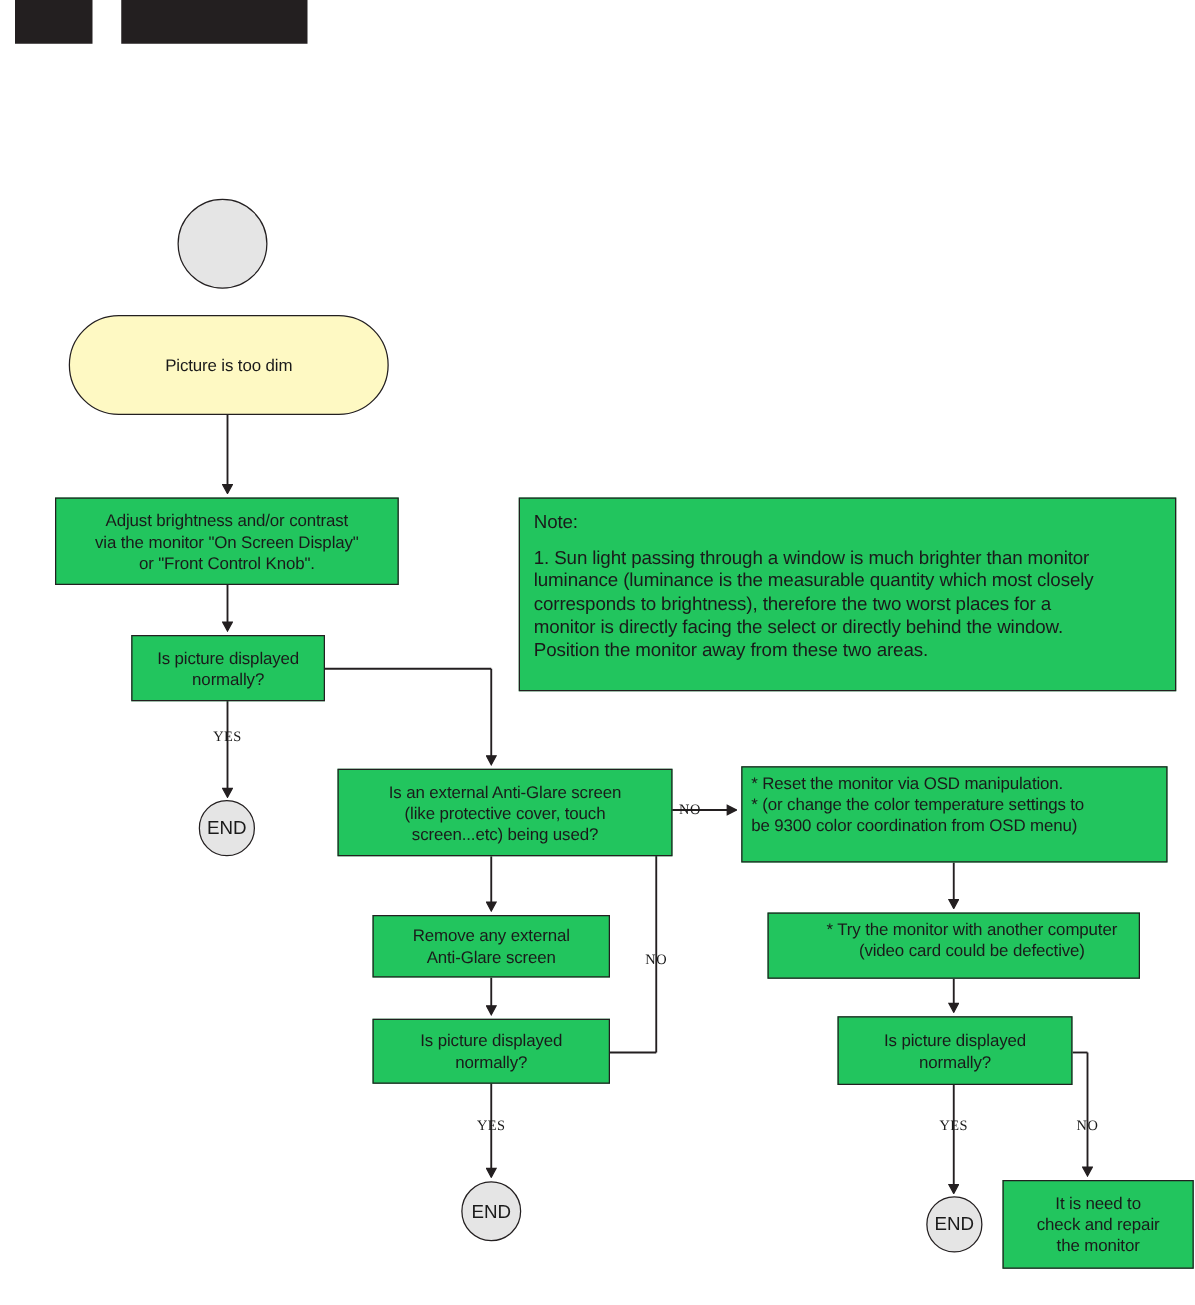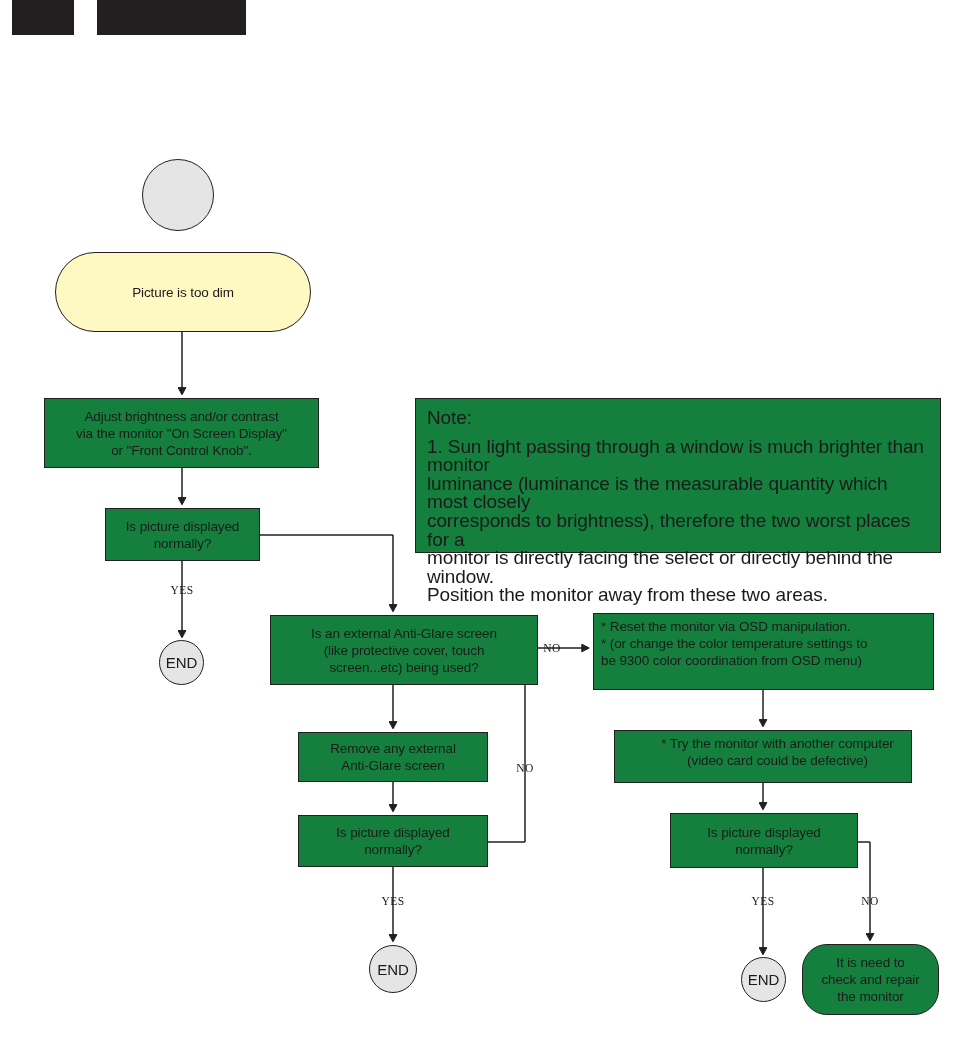--- a/index.html
+++ b/index.html
@@ -22,40 +22,40 @@
     height: 1044px;
   }
   .redact {
     position: absolute;
     background: #231f20;
   }
   .node {
     position: absolute;
     box-sizing: border-box;
     border: 1px solid #231f20;
-    background: #15803d;
+    background: #22c55e;
     display: flex;
     align-items: center;
     justify-content: center;
     text-align: center;
     font-size: 13.5px;
     line-height: 17px;
     color: #1a1a1a;
     letter-spacing: -0.1px;
   }
   .node.terminator {
     background: #fef9c3;
     border-radius: 42px;
     border: 1.3px solid #231f20;
   }
   .node.note {
     display: block;
     text-align: left;
     padding: 10px 11px;
-    font-size: 19px;
+    font-size: 15px;
     line-height: 18.6px;
   }
   .node.leftalign {
     display: block;
     text-align: left;
     padding: 4px 7px;
   }
   .circle {
     position: absolute;
     box-sizing: border-box;
@@ -203,21 +203,21 @@
   <div>
     <span class="note-line">Is picture displayed</span>
     <span class="note-line">normally?</span>
   </div>
 </div>
 
 <div class="circle" style="left:369px; top:945px; width:48px; height:48px;">END</div>
 
 <div class="circle" style="left:741px; top:957px; width:45px; height:45px;">END</div>
 
-<div class="node" style="left:802px; top:944px; width:137px; height:71px;border-radius:25px;">
+<div class="node" style="left:802px; top:944px; width:153px; height:71px;">
   <div>
     <span class="note-line">It is need to</span>
     <span class="note-line">check and repair</span>
     <span class="note-line">the monitor</span>
   </div>
 </div>
 
 <div class="edge-label" style="left:182px; top:584px;">YES</div>
 <div class="edge-label" style="left:552px; top:642px;">NO</div>
 <div class="edge-label" style="left:525px; top:762px;">NO</div>

